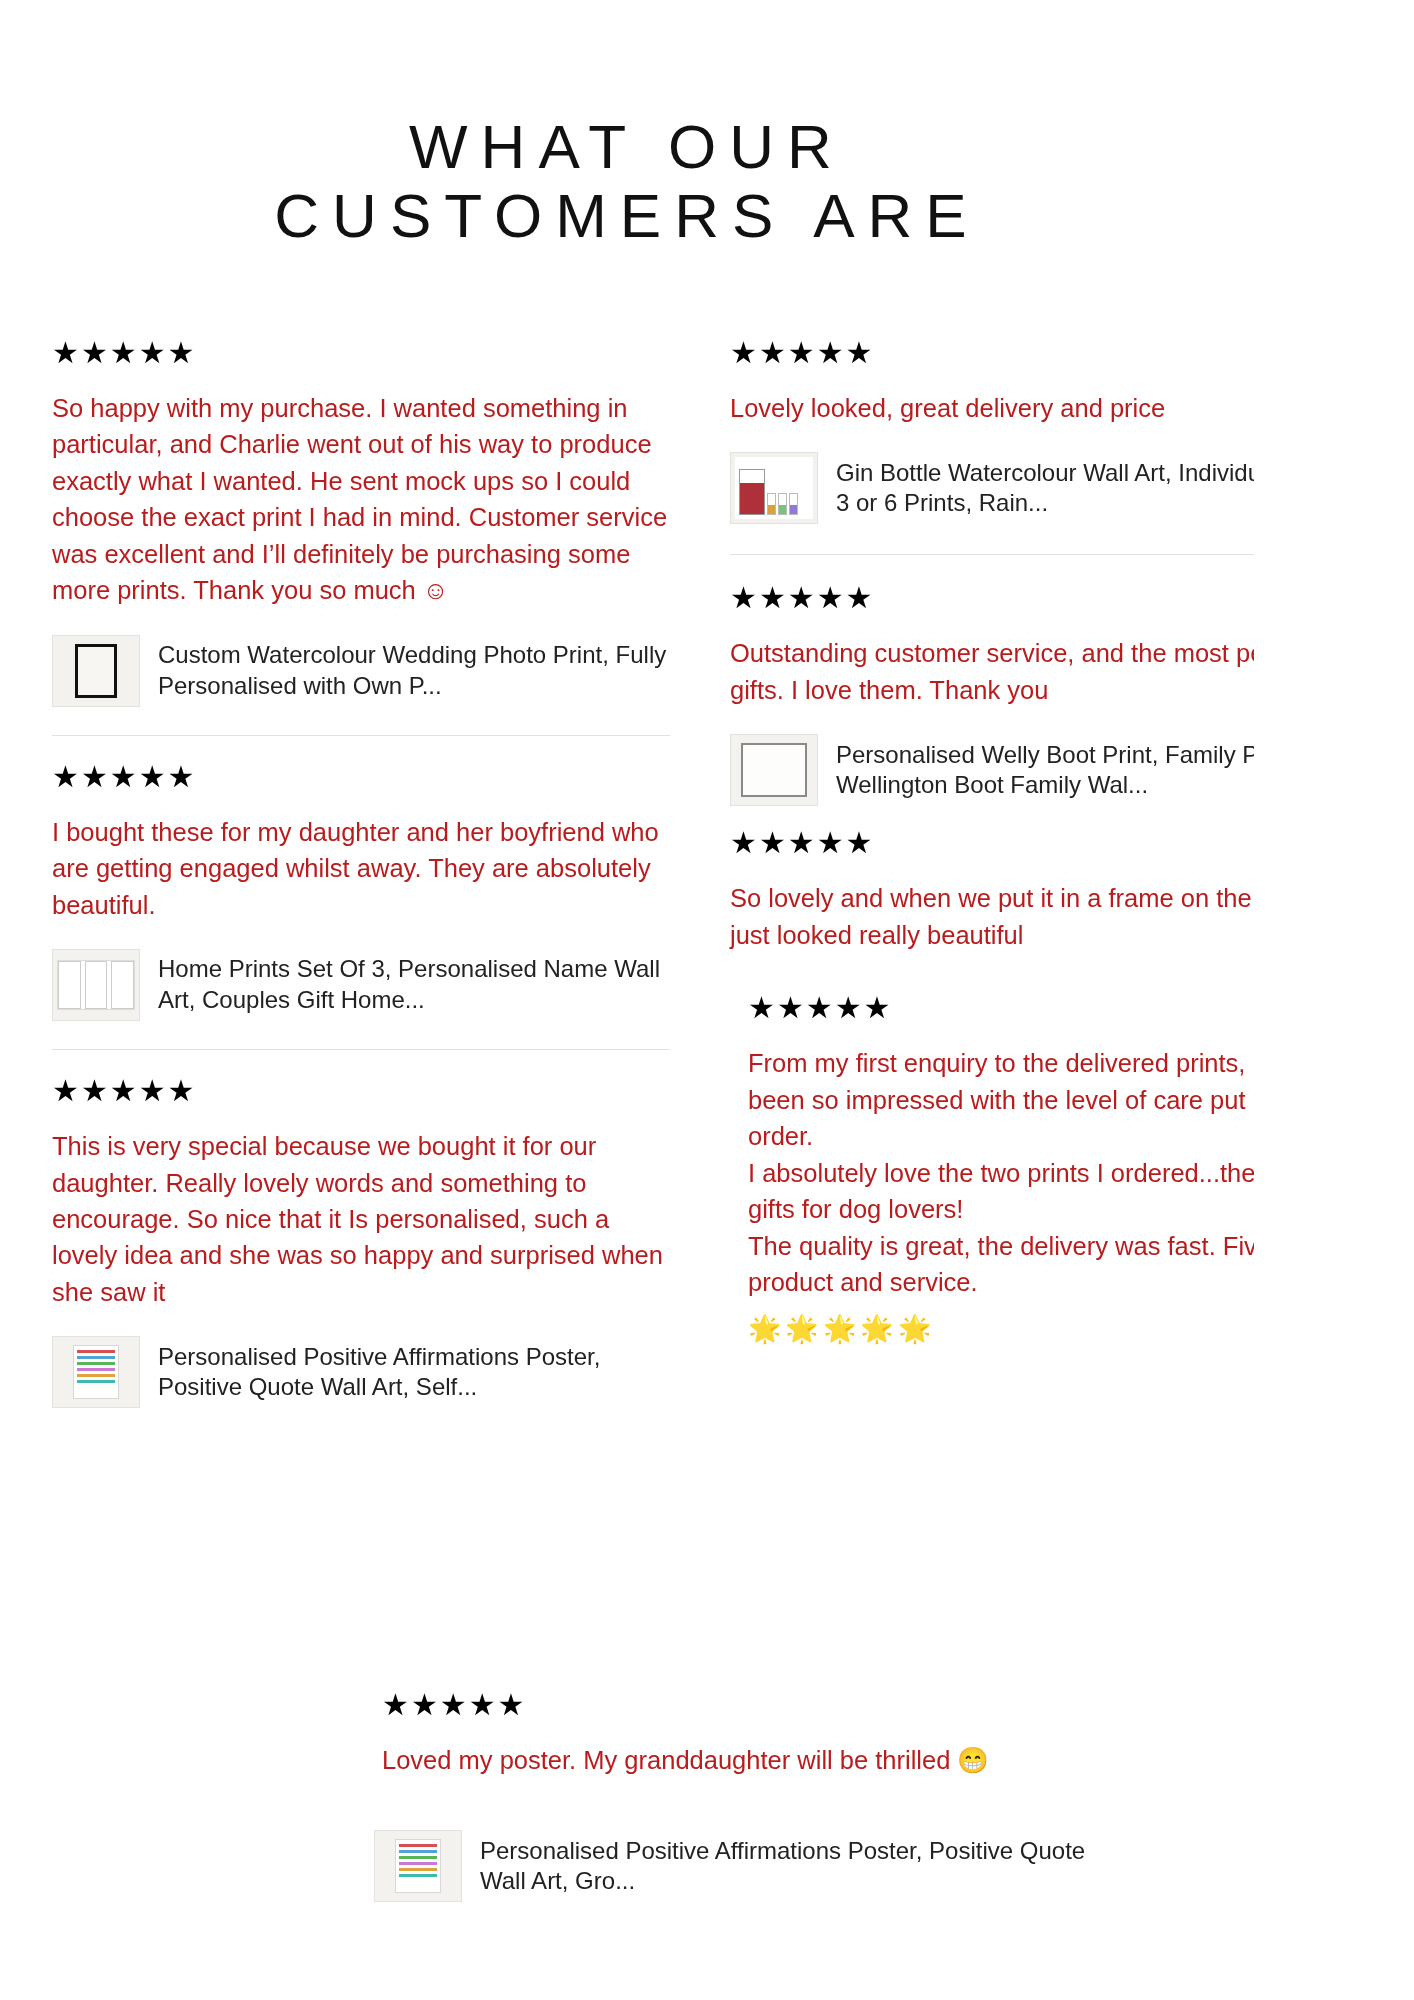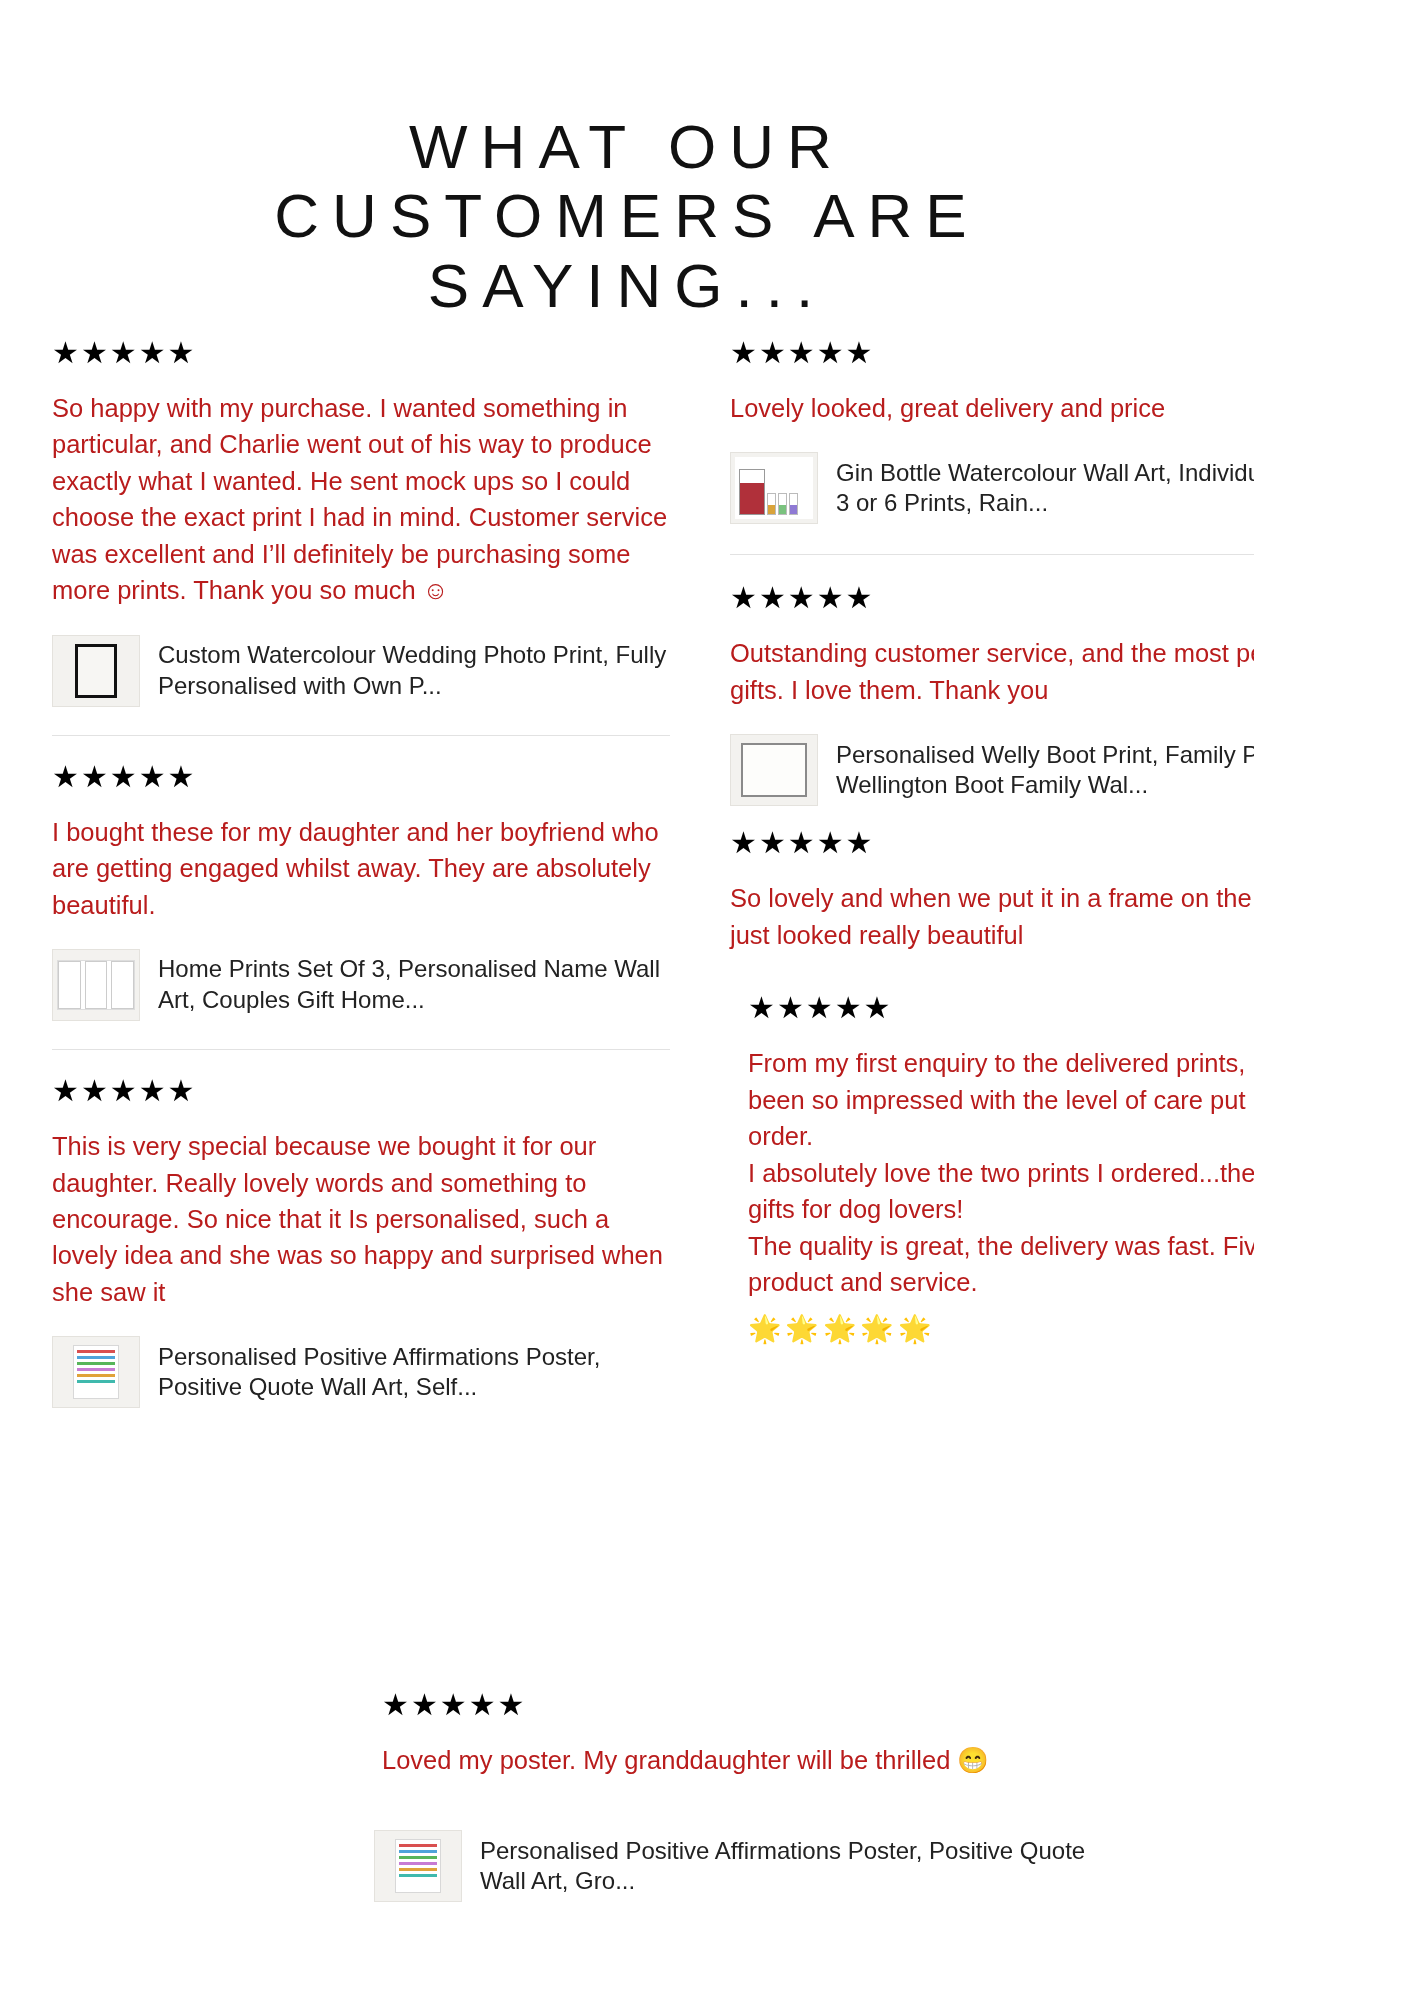--- a/index.html
+++ b/index.html
@@ -123,21 +123,20 @@
   .wed { inset: 8px 22px; background: #f7f6f3; border: 3px solid #111; }
 </style>
 </head>
 <body>
 
 <div class="page">
 
   <div class="heading">
     <span class="l">WHAT OUR</span>
     <span class="l">CUSTOMERS ARE</span>
-    <span class="l">SAYING...</span>
   </div>
 
   <div class="columns">
 
     <div class="col-left">
 
       <div class="review">
         <div class="stars">★★★★★</div>
         <div class="review-text">So happy with my purchase. I wanted something in particular, and Charlie went out of his way to produce exactly what I wanted. He sent mock ups so I could choose the exact print I had in mind. Customer service was excellent and I’ll definitely be purchasing some more prints. Thank you so much ☺</div>
         <div class="product">

